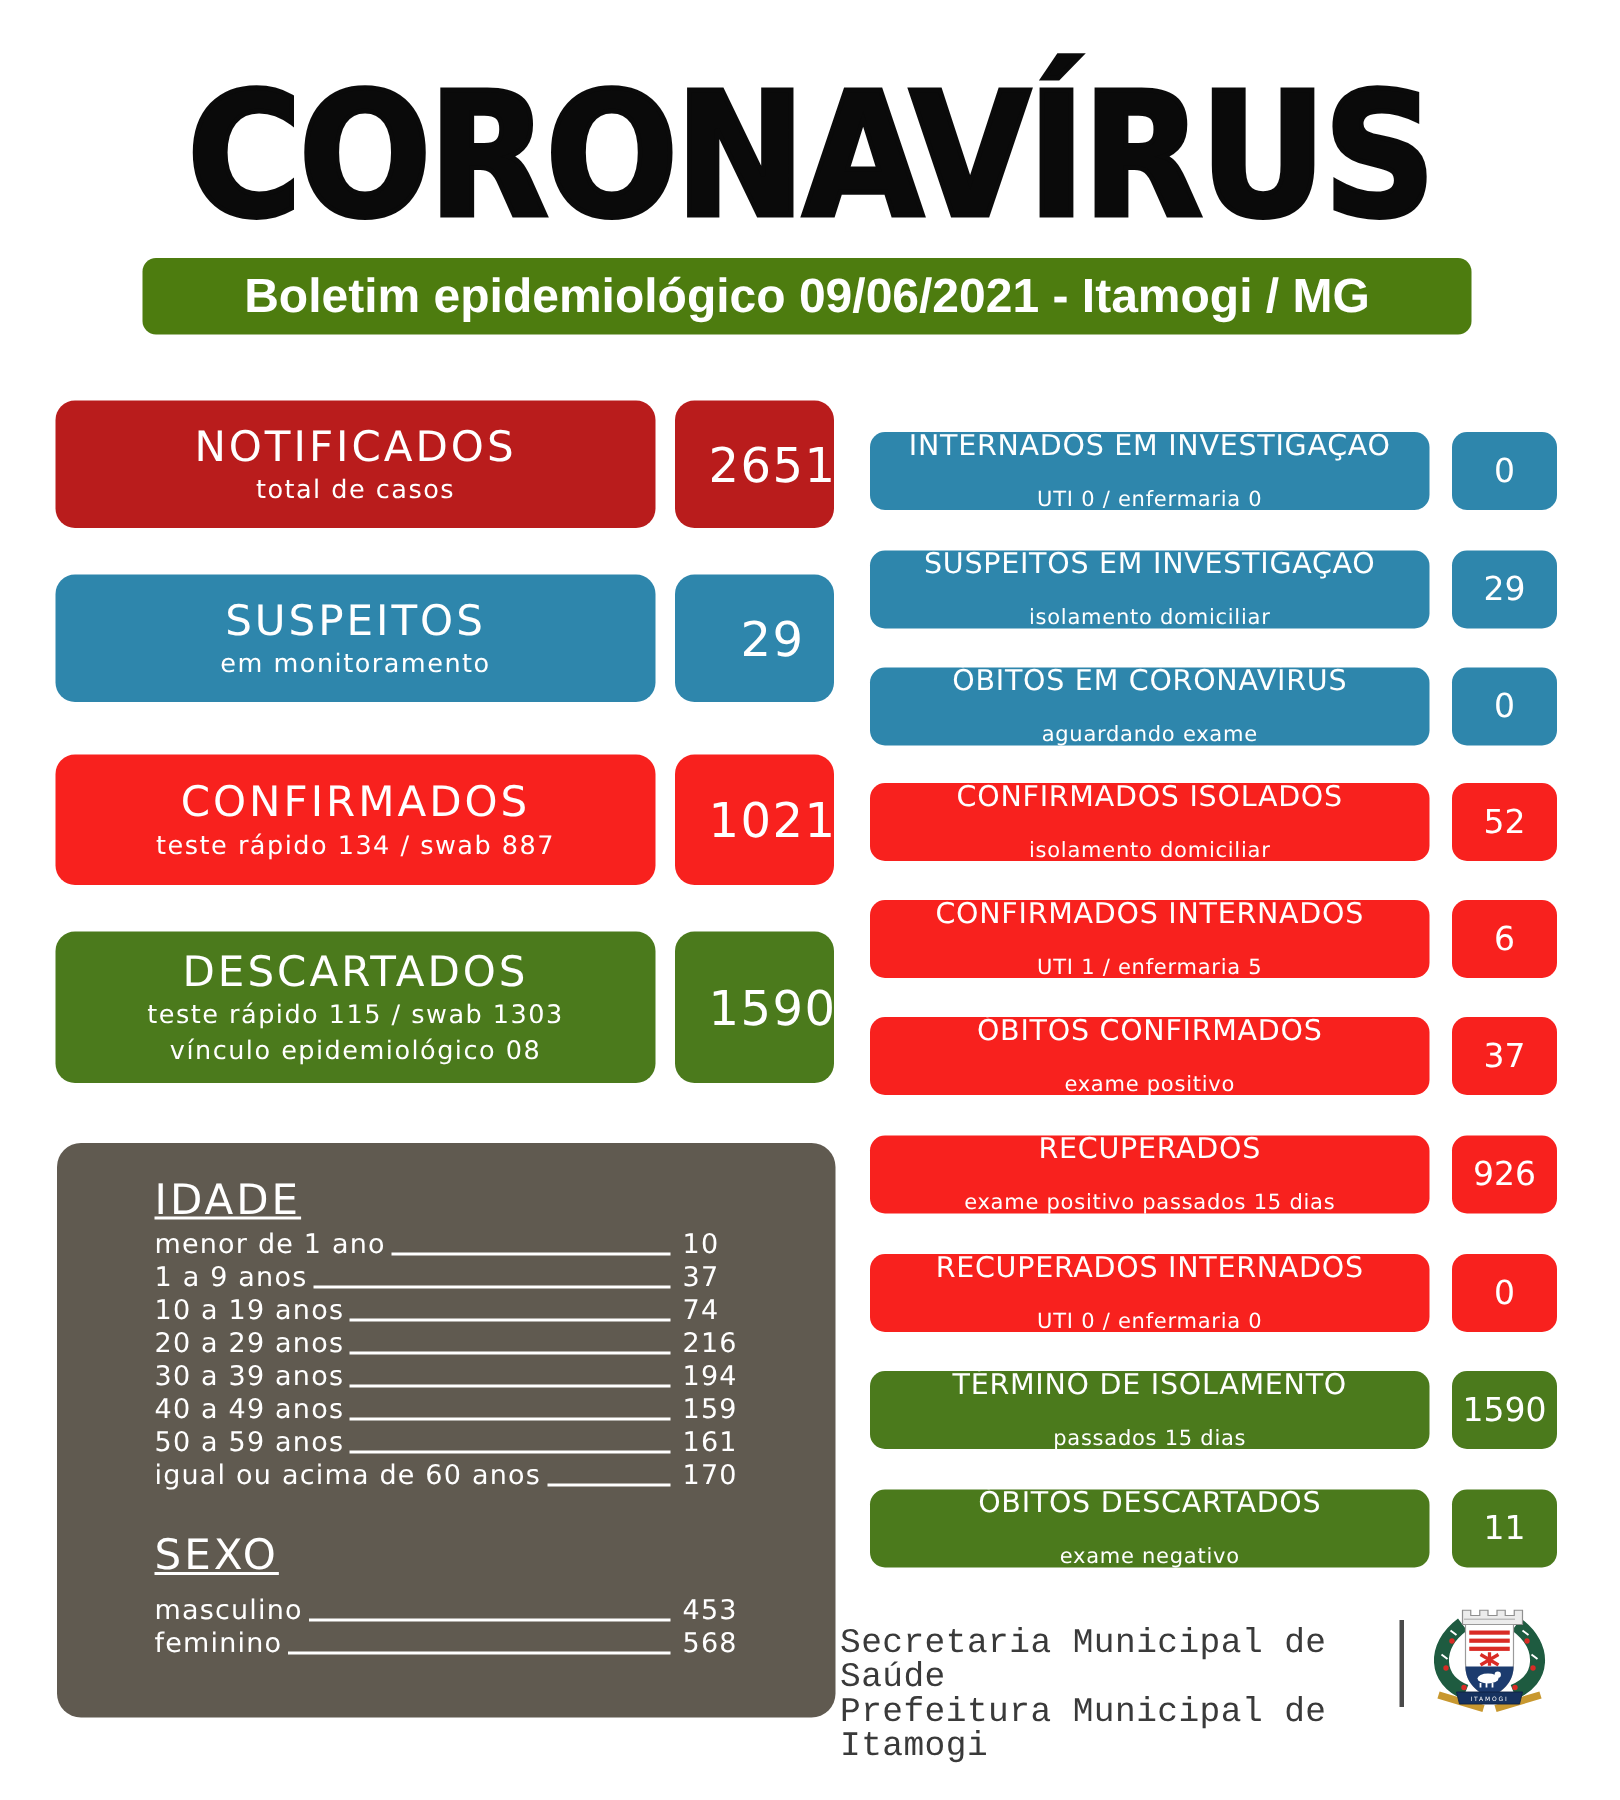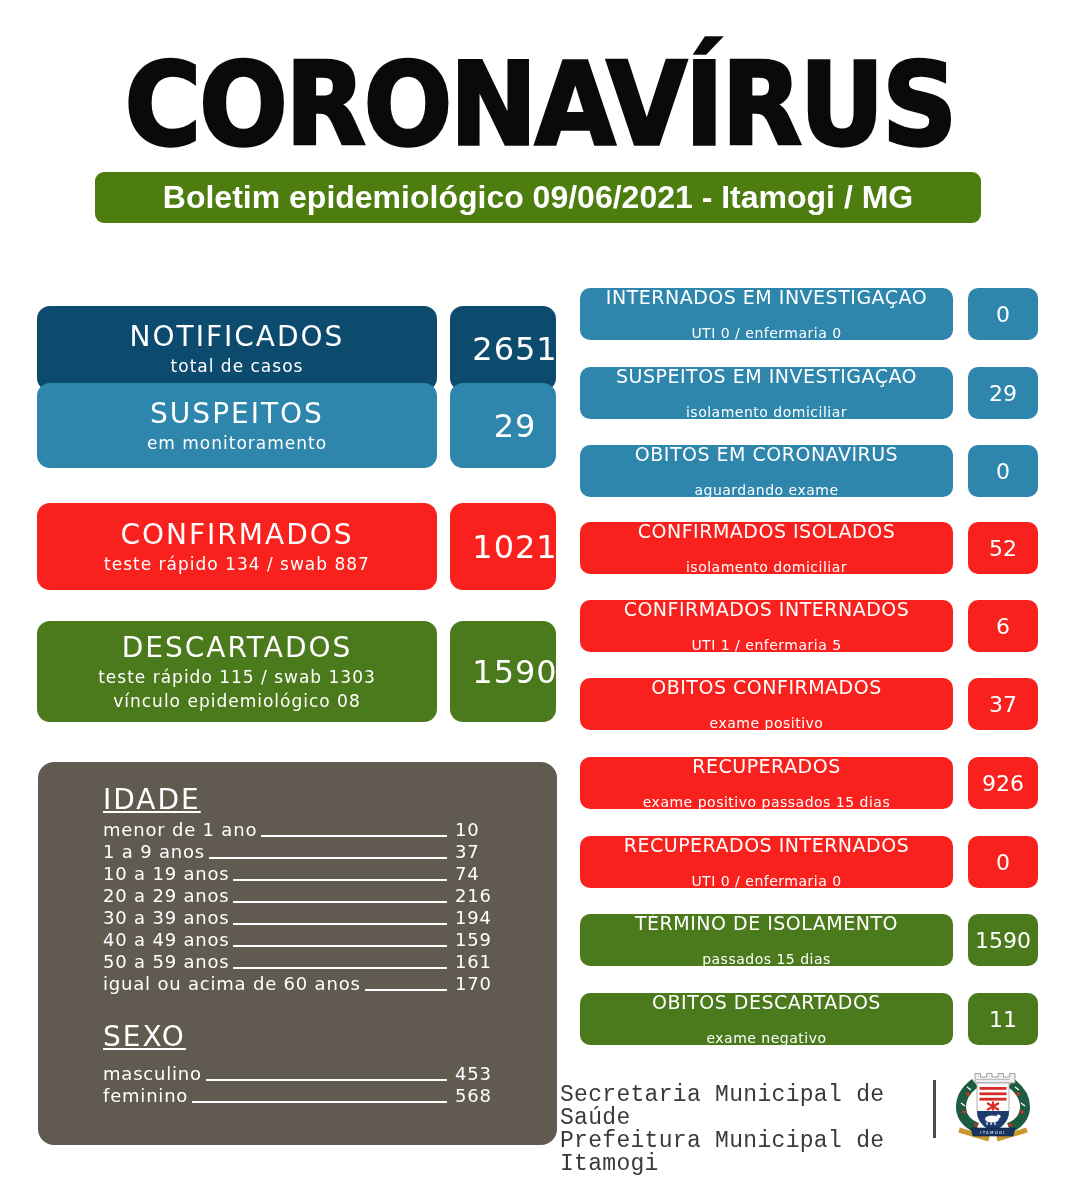--- a/index.html
+++ b/index.html
@@ -16,21 +16,21 @@
     transform:scaleY(1.10);
   }
   .banner {
     position:absolute; left:95px; top:172px; width:886px; height:51px;
     background:#4d7c0f; border-radius:9px;
     display:flex; align-items:center; justify-content:center;
     color:#ffffff; font-weight:bold; font-size:32px;
     font-family:"Liberation Sans", sans-serif;
   }
   
-  .gold  { background:#0c4a6e;margin-top:39px; }
+  .gold  { background:#b91c1c; }
   .blue  { background:#2E86AC; }
   .red   { background:#F8211E; }
   .green { background:#4B7A1C; }
   
   .lrow { position:absolute; left:37px; width:513px; }
   .lbox {
     position:absolute; left:0; top:0; width:400px; height:100%;
     border-radius:13px; color:#fff; display:flex; flex-direction:column;
     align-items:center; justify-content:center; gap:5px; text-align:center;
   }

